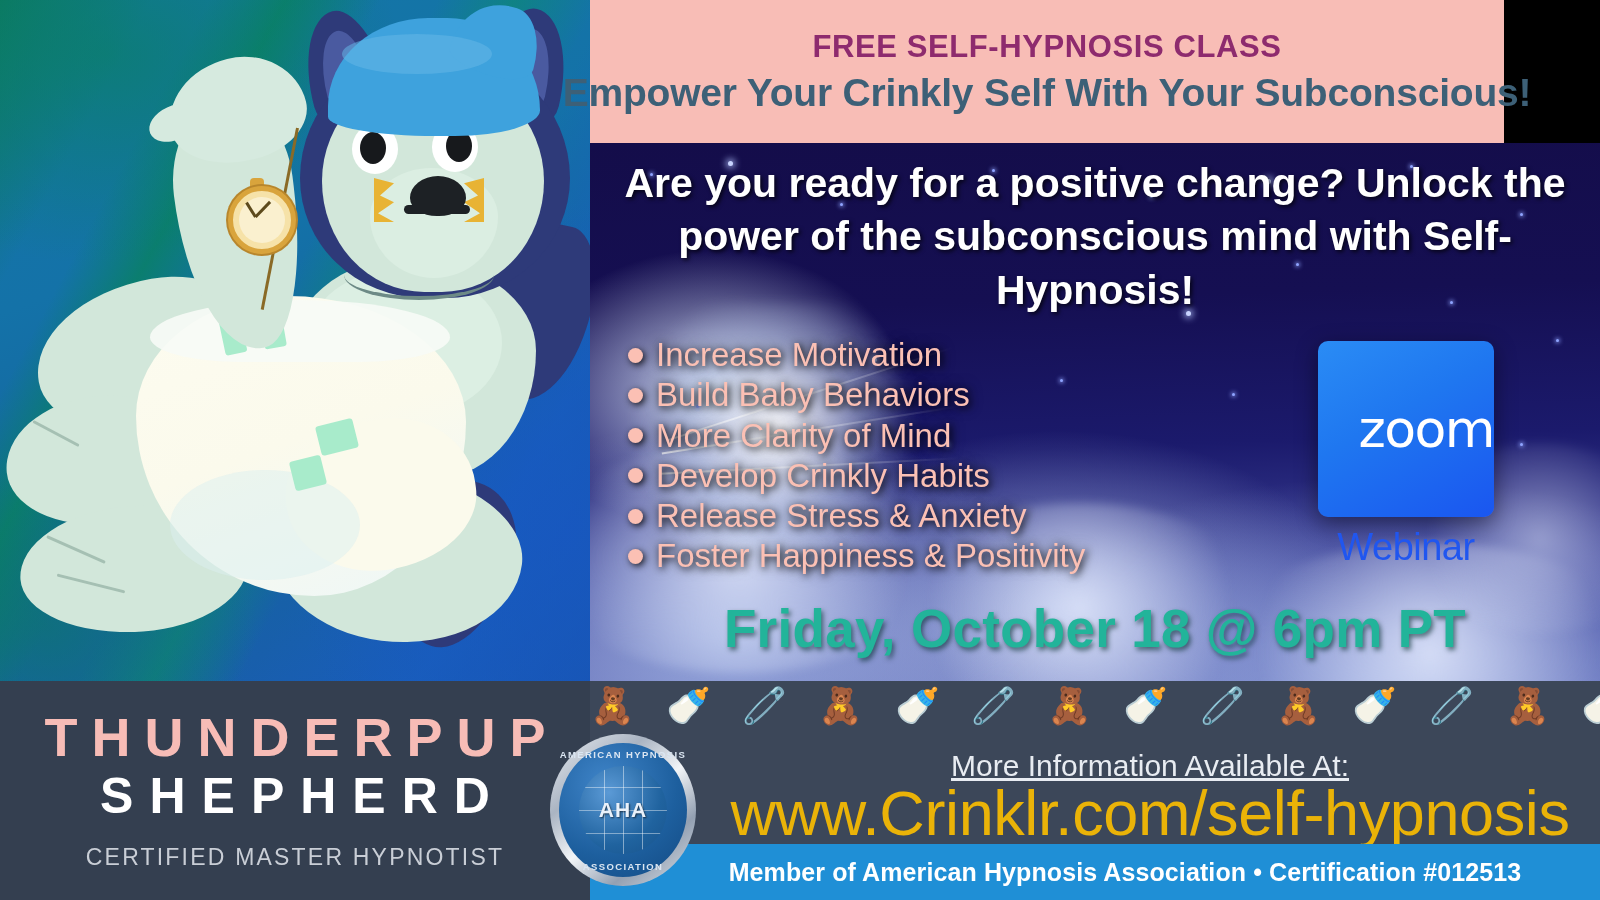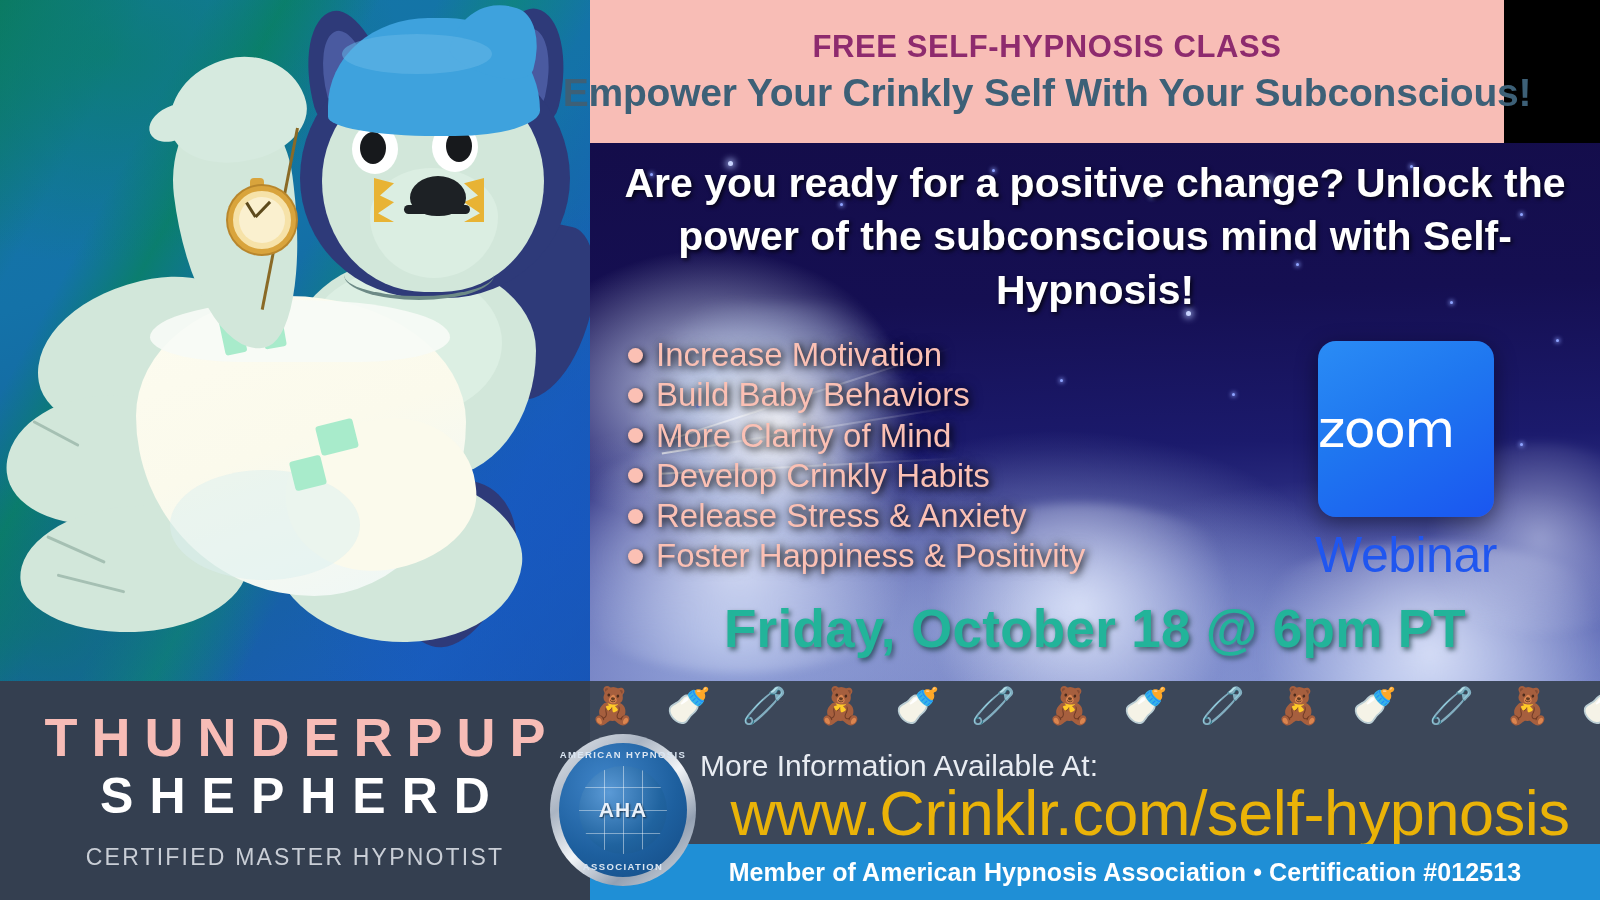--- a/index.html
+++ b/index.html
@@ -166,40 +166,40 @@
 
   #bullets{position:absolute;left:38px;top:192px;list-style:none;margin:0;padding:0;}
   #bullets li{color:#fbc0b4;font-size:33px;line-height:1.22;
     text-shadow:2px 2px 7px rgba(0,0,0,.85),0 0 14px rgba(0,0,0,.6);
     display:flex;align-items:center;gap:13px;white-space:nowrap;}
   #bullets li::before{content:"";width:15px;height:15px;border-radius:50%;
     background:#fbc0b4;flex:0 0 auto;
     box-shadow:2px 2px 7px rgba(0,0,0,.85);}
 
   #zoombox{position:absolute;left:728px;top:198px;width:176px;height:176px;
-    border-radius:18px;display:flex;align-items:center;justify-content:flex-start;
+    border-radius:10px;display:flex;align-items:center;justify-content:flex-end;
     background:linear-gradient(150deg,#2a8cf5 0%,#1f77f0 42%,#1a56f0 100%);
     box-shadow:0 6px 22px rgba(0,0,0,.45);}
   #zoomword{color:#fff;font-size:52px;font-weight:400;letter-spacing:-1.5px;
     font-family:"DejaVu Sans",sans-serif;}
   #webinar{position:absolute;left:700px;top:383px;width:232px;text-align:center;
-    color:#2056ef;font-size:50px;letter-spacing:-.5px;}
+    color:#2056ef;font-size:38px;letter-spacing:-.5px;}
 
   #datetime{position:absolute;left:0;top:455px;width:1010px;text-align:center;
     color:#22b49a;font-size:53px;font-weight:700;letter-spacing:.3px;
     text-shadow:2px 3px 5px rgba(0,40,40,.6);white-space:nowrap;}
 
   
   #footer{position:absolute;left:590px;top:681px;width:1010px;height:219px;
     background:#3c4759;}
   #emoji-strip{position:absolute;left:0;top:2px;width:1010px;text-align:center;
     font-size:36px;letter-spacing:10px;line-height:1.25;white-space:nowrap;
     font-family:"DejaVu Sans",sans-serif;}
-  #more-info{position:absolute;left:110px;top:68px;width:900px;
-    color:#e8ecf2;font-size:30px;}
+  #more-info{position:absolute;left:110px;top:68px;width:900px;text-align:center;
+    color:#e8ecf2;font-size:30px;text-decoration:underline;}
   #url{position:absolute;left:110px;top:96px;width:900px;text-align:center;
     color:#eab308;font-size:63px;letter-spacing:-.4px;}
   #certbar{position:absolute;left:0;top:163px;width:1010px;height:56px;
     background:#1f8fd6;display:flex;align-items:center;justify-content:center;}
   #certtext{color:#fff;font-size:25px;font-weight:700;letter-spacing:.1px;
     padding-left:60px;white-space:nowrap;}
 
   
   #seal{position:absolute;left:-40px;top:53px;width:146px;height:152px;}
   .seal-ring{position:absolute;inset:0;border-radius:50%;

